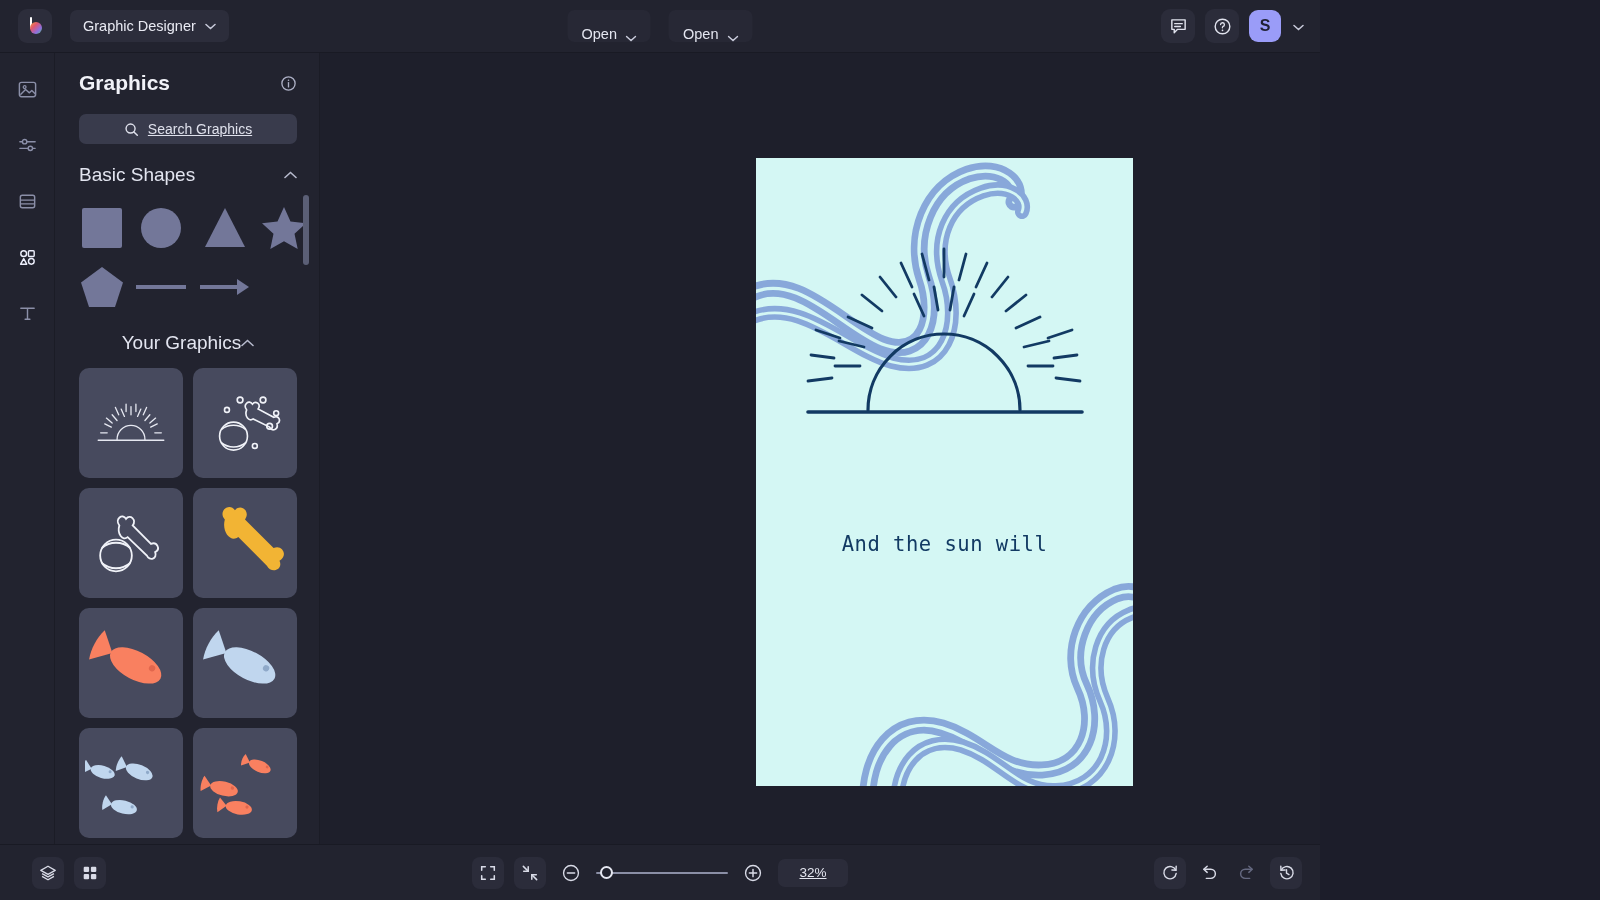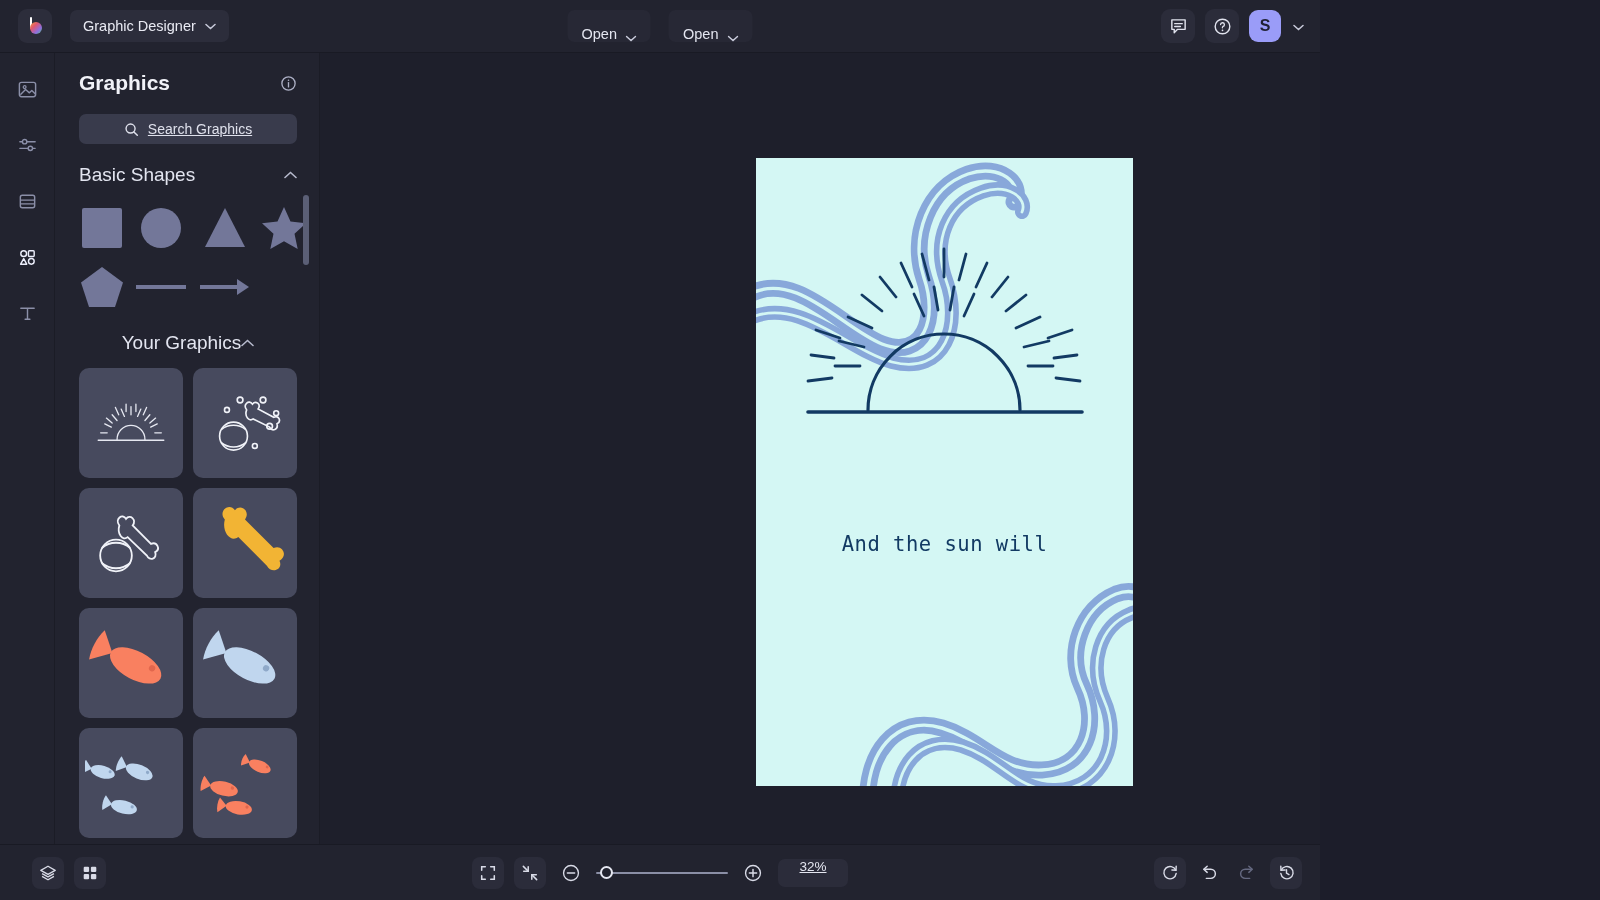--- a/index.html
+++ b/index.html
@@ -173,21 +173,21 @@
   }
   .bb-plain.dim { color: #656981; }
   .slider { position: relative; width: 132px; height: 20px; display: flex; align-items: center; cursor: pointer; }
   .slider-track { position: absolute; left: 0; right: 0; height: 2px; background: #8b8fa6; border-radius: 1px; }
   .slider-knob {
     position: absolute; left: 4px; width: 13px; height: 13px;
     border-radius: 50%; background: #22232f; border: 2.5px solid #e6e8f2;
   }
   .zoom-pill {
     width: 70px; height: 28px; border-radius: 7px; background: #2b2c3a;
-    display: flex; align-items: flex-start; justify-content: center;
+    display: flex; align-items: center; justify-content: center;
     font-size: 13.5px; color: #e4e6f0; cursor: pointer; text-decoration: underline;
   }
 </style>
 </head>
 <body>
 
 <div id="app">
 
   <div class="topbar">
     <div class="logo-btn">

